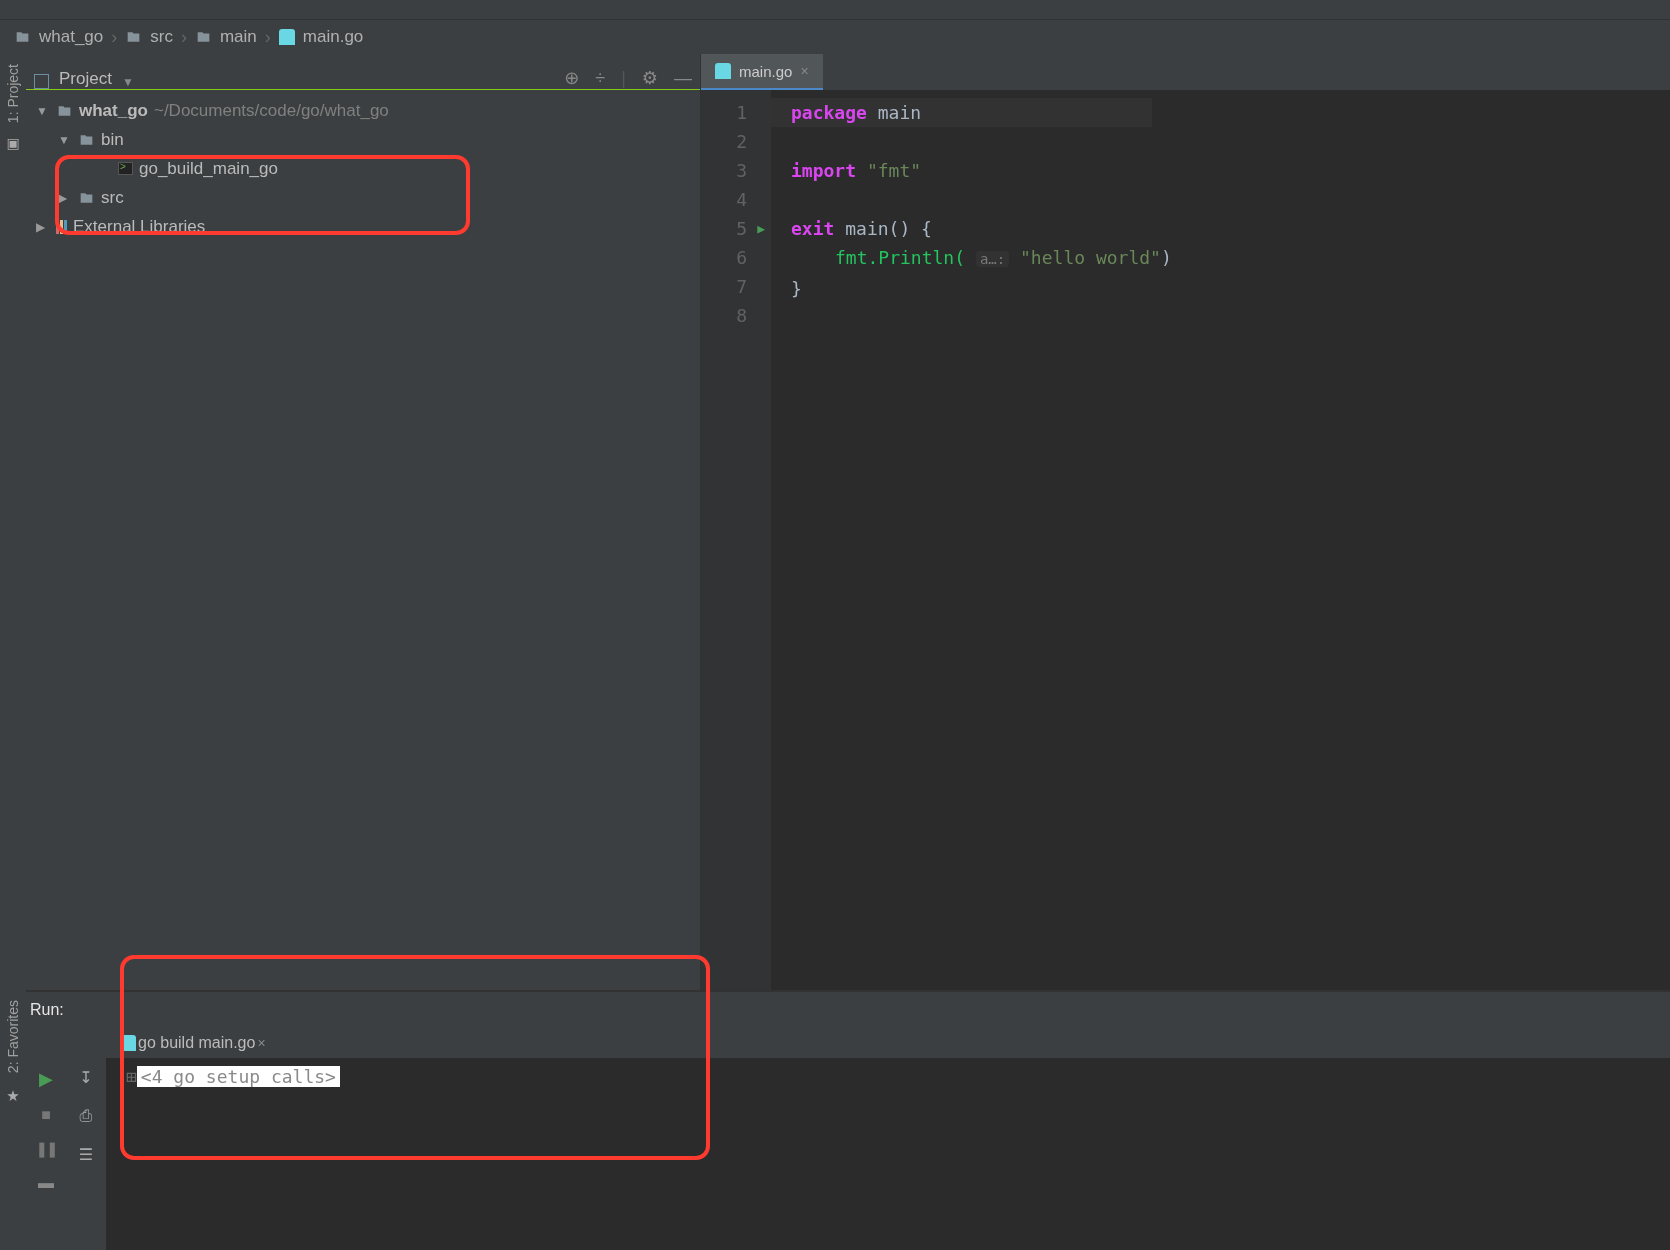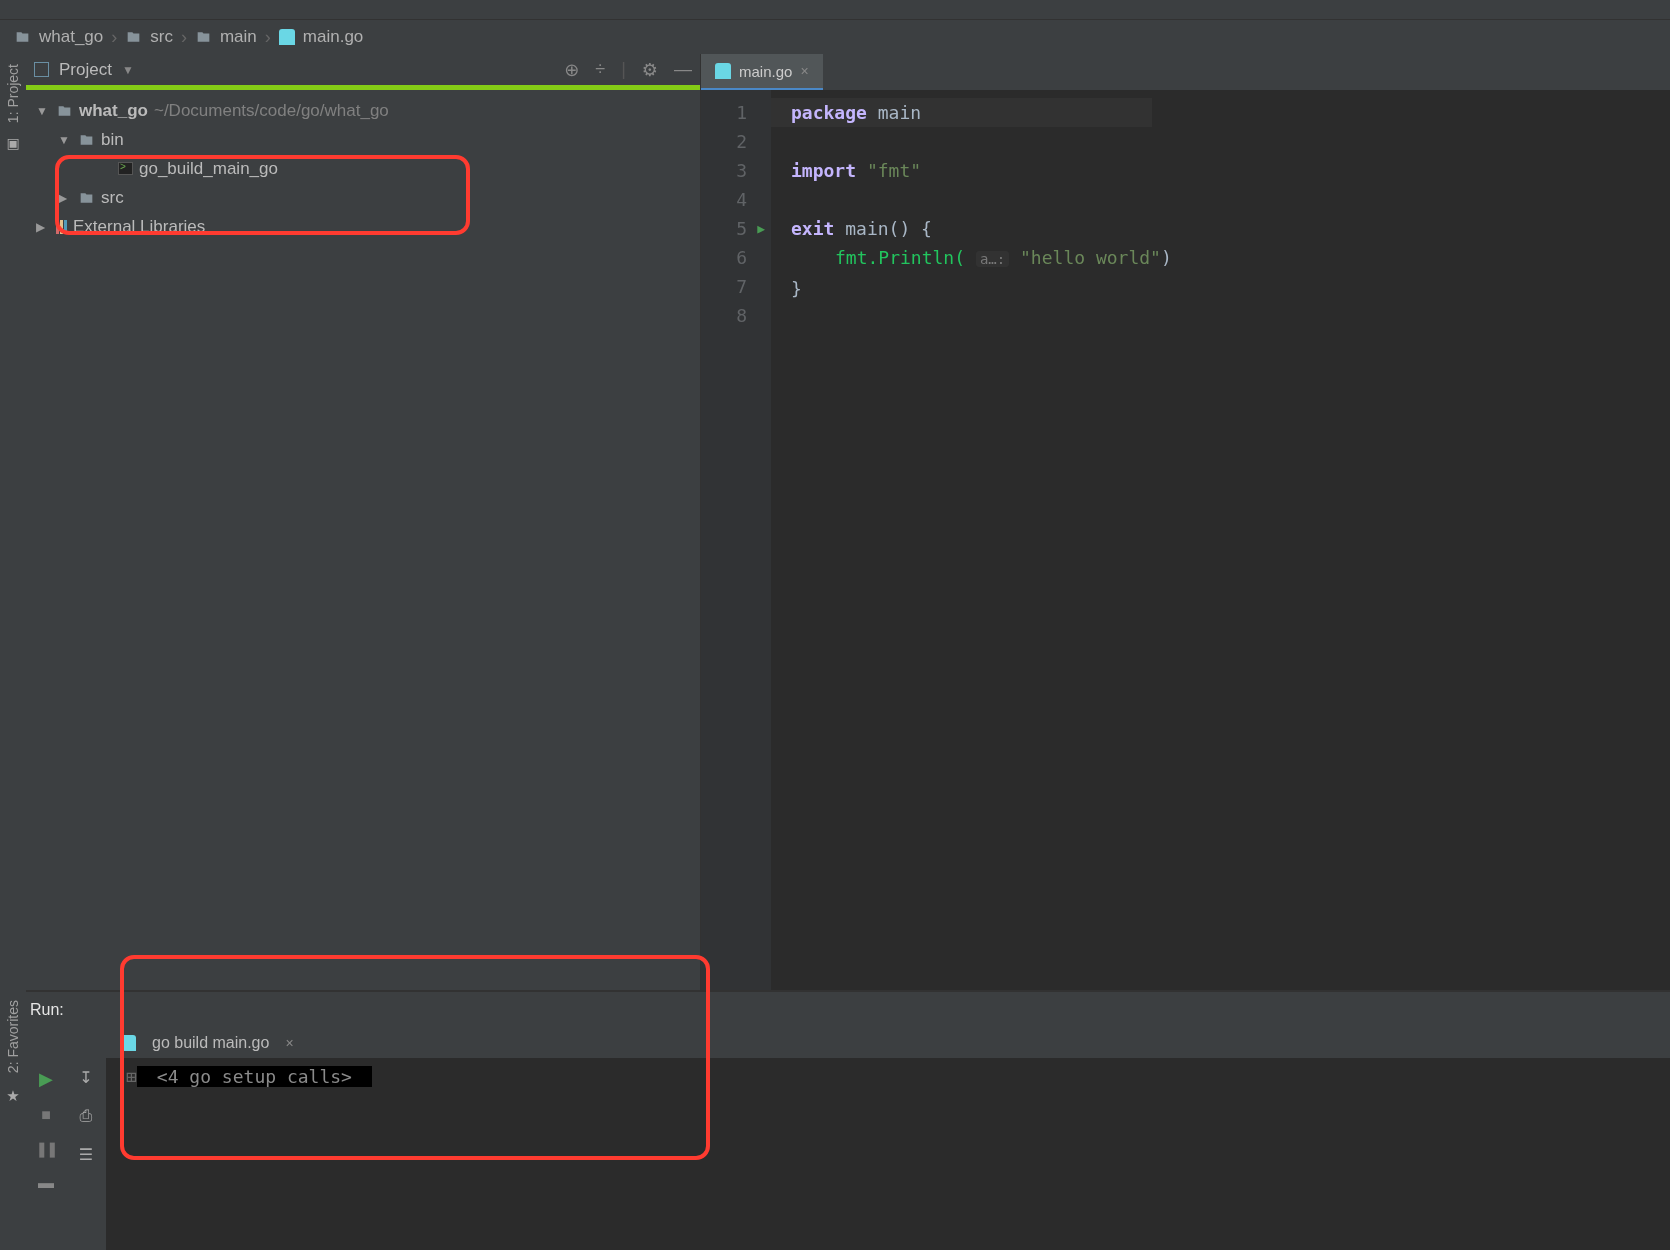--- a/index.html
+++ b/index.html
@@ -58,24 +58,24 @@
 .project-panel {
   width: 675px;
   background: #3c3f41;
   border-right: 1px solid #323232;
   display: flex;
   flex-direction: column;
 }
 .project-header {
   height: 36px;
   display: flex;
-  align-items: center;
+  align-items: flex-end;
   padding: 0 8px;
   gap: 10px;
-  border-bottom: 5px solid #84cc16;
+  border-bottom: 1px solid #84cc16;
 }
 .project-header-title {
   display: flex;
   align-items: center;
   gap: 6px;
   font-size: 17px;
   color: #bbb;
 }
 .project-header-actions {
   margin-left: auto;
@@ -161,21 +161,21 @@
   color: #499c54;
   position: absolute;
   right: -18px;
   font-size: 13px;
 }
 .code {
   padding: 8px 0 0 20px;
   line-height: 29px;
 }
 .code .indent { display:inline-block; width: 44px; }
-.kw { color: #c4b5fd; font-weight: bold; }
+.kw { color: #d946ef; font-weight: bold; }
 .ident { color: #a9b7c6; }
 .fncall { color: #22c55e; }
 .str { color: #6a8759; }
 .hint { color: #787878; background: #323232; border-radius:3px; padding: 0 4px; font-size: 14px; }
 .line1-bg { background: #323232; margin-left:-20px; padding-left:20px; display:block; width: 100%; }
 .run-panel {
   position: absolute;
   bottom: 0;
   left: 0;
   right: 0;
@@ -228,34 +228,34 @@
   align-items: center;
   padding-left: 4px;
   gap: 10px;
   font-size: 16px;
   background: #3c3f41;
 }
 .run-label { color: #e5e5e5; margin-right: 12px; }
 .run-tab {
   display: flex;
   align-items: center;
-  gap: 16px;
+  gap: 2px;
   padding: 0 8px;
   color: #bbb;
 }
 .console {
   flex: 1;
   background: #2b2b2b;
   font-family: Menlo, Consolas, monospace;
   font-size: 18px;
   line-height: 30px;
   padding: 4px 0 0 20px;
   color: #bbb;
 }
-.console .setup { background: #000000; color: #8a8a8a; padding: 0 20px; }
+.console .setup { background: #ffffff; color: #8a8a8a; padding: 0 4px; }
 .sep-line { height: 2px; background: #323232; width: 100%; }
 .folder-svg { width: 17px; height: 14px; fill: #87939a; }
 .proj-icon { width:15px; height:15px; border: 1px solid #6a8fa3; background: #3c3f41; display:inline-block; }
 .close-x { color: #888; font-size: 14px; }
 .term-icn { width:15px; height:13px; background:#222; border:1px solid #555; display:inline-block; position:relative;}
 .term-icn::after{content:">"; color:#6aa84f; font-size:10px; position:absolute; left:1px; top:-2px;}
 </style>
 </head>
 <body>
 

